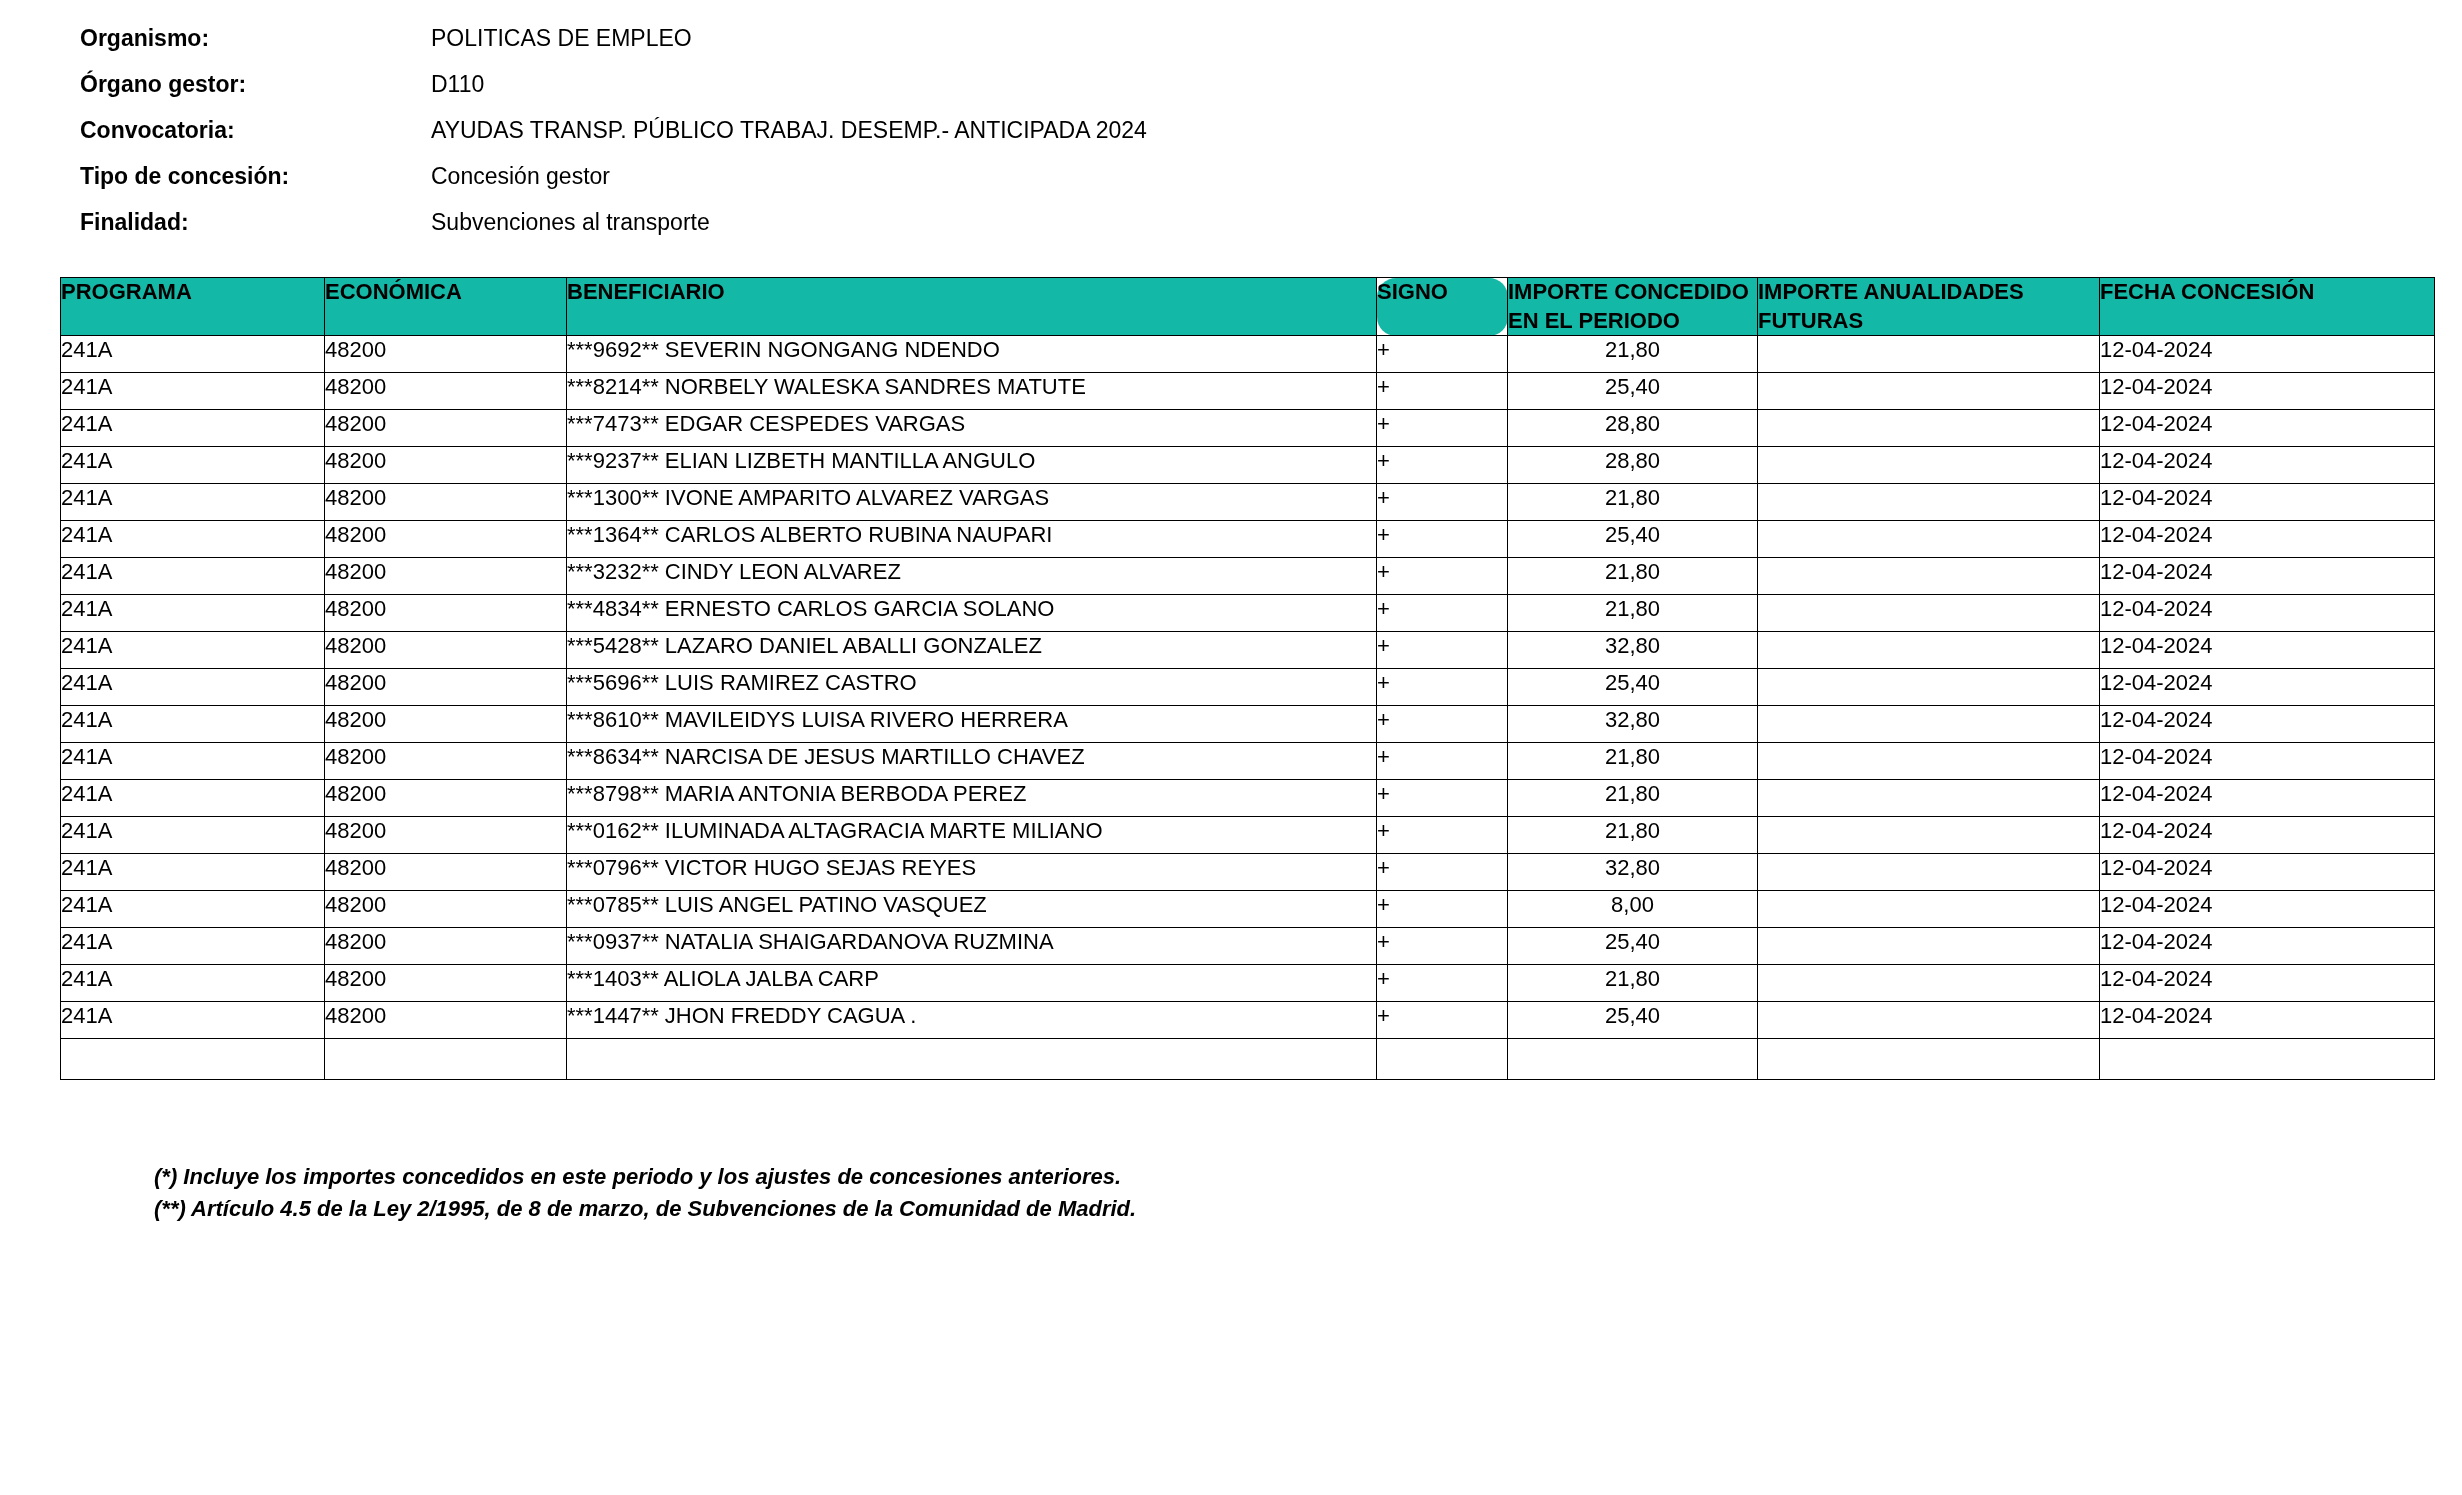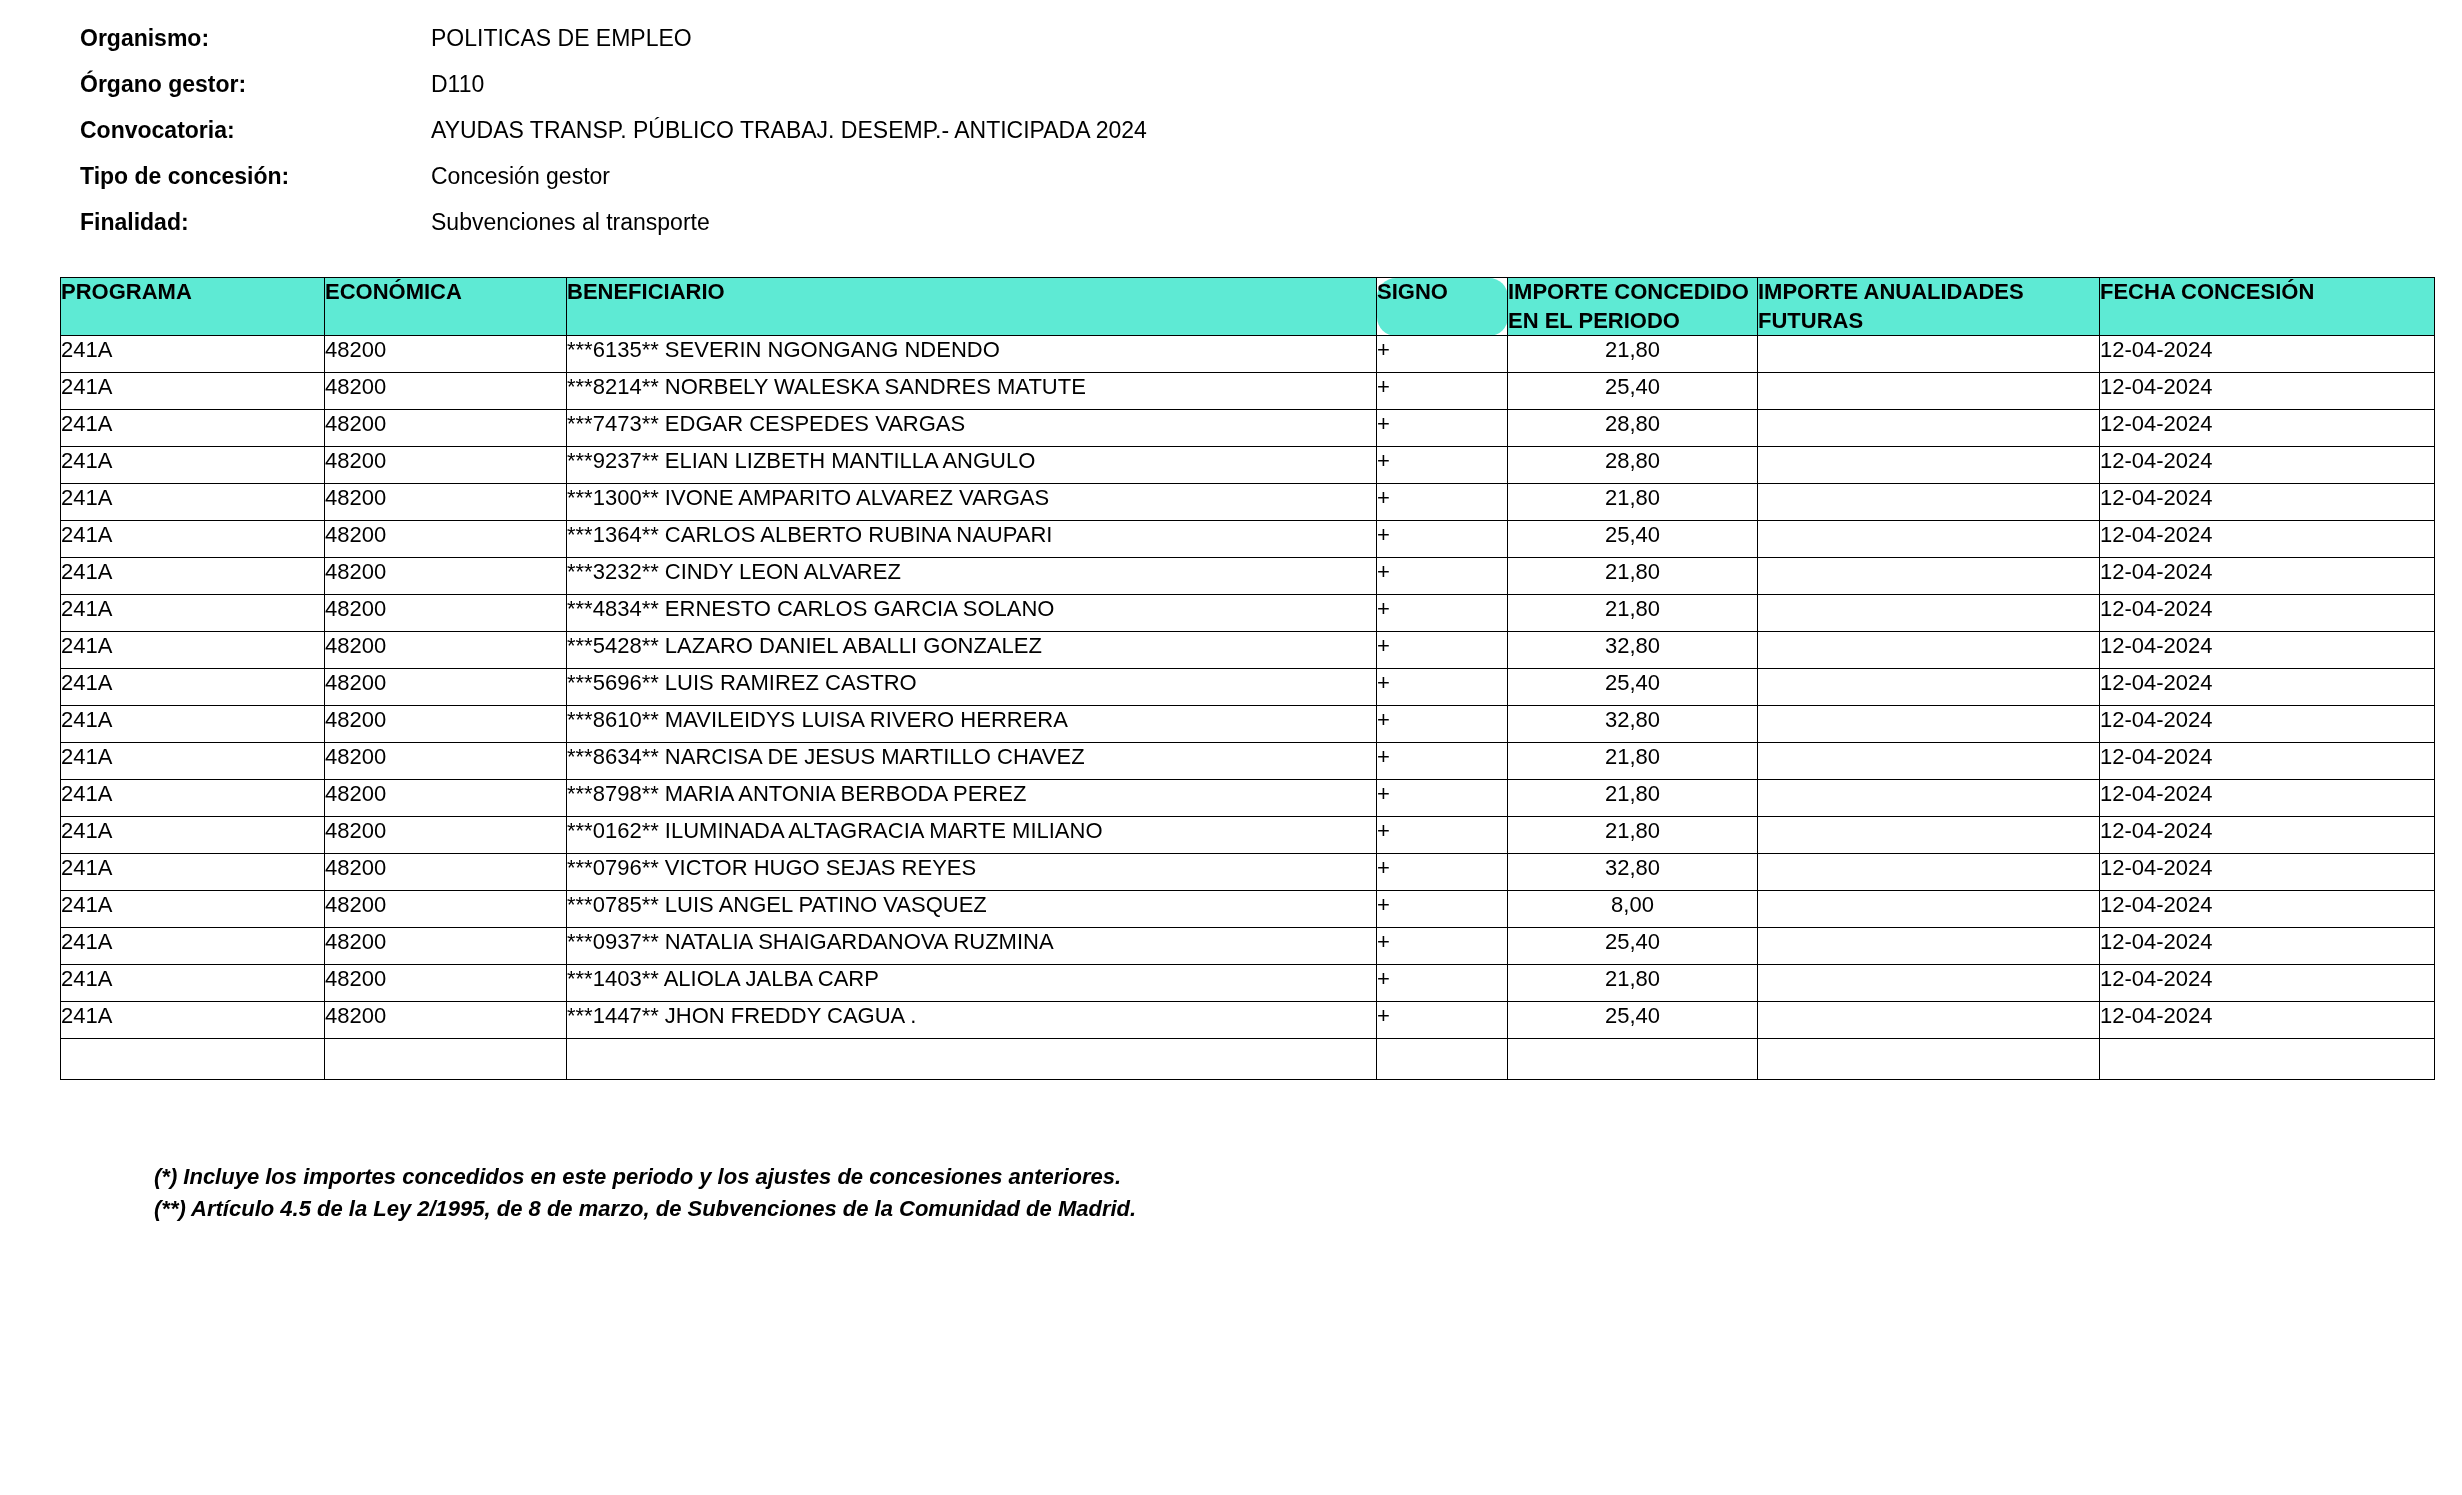--- a/index.html
+++ b/index.html
@@ -52,21 +52,21 @@
     width: 2374px;
     margin-left: 16px;
   }
   table.grid th,
   table.grid td {
     border: 1.5px solid #000000;
     padding: 0;
     vertical-align: top;
   }
   thead th {
-    background: #5eead4;
+    background: #14b8a6;
     font-weight: bold;
     font-size: 22px;
     text-align: left;
     padding: 10.3px 10.3px 16px 10.3px;
     line-height: 1.30;
     vertical-align: top;
   }
   thead th.center {
     text-align: left;
     border-radius: 19px;
@@ -158,21 +158,21 @@
         <th class="center">SIGNO</th>
         <th>IMPORTE CONCEDIDO EN EL PERIODO</th>
         <th>IMPORTE ANUALIDADES FUTURAS</th>
         <th>FECHA CONCESIÓN</th>
       </tr>
     </thead>
     <tbody>
       <tr>
         <td>241A</td>
         <td>48200</td>
-        <td>***6135** SEVERIN NGONGANG NDENDO</td>
+        <td>***9692** SEVERIN NGONGANG NDENDO</td>
         <td class="sign">+</td>
         <td class="num">21,80</td>
         <td class="num"></td>
         <td>12-04-2024</td>
       </tr>
       <tr>
         <td>241A</td>
         <td>48200</td>
         <td>***8214** NORBELY WALESKA SANDRES MATUTE</td>
         <td class="sign">+</td>

